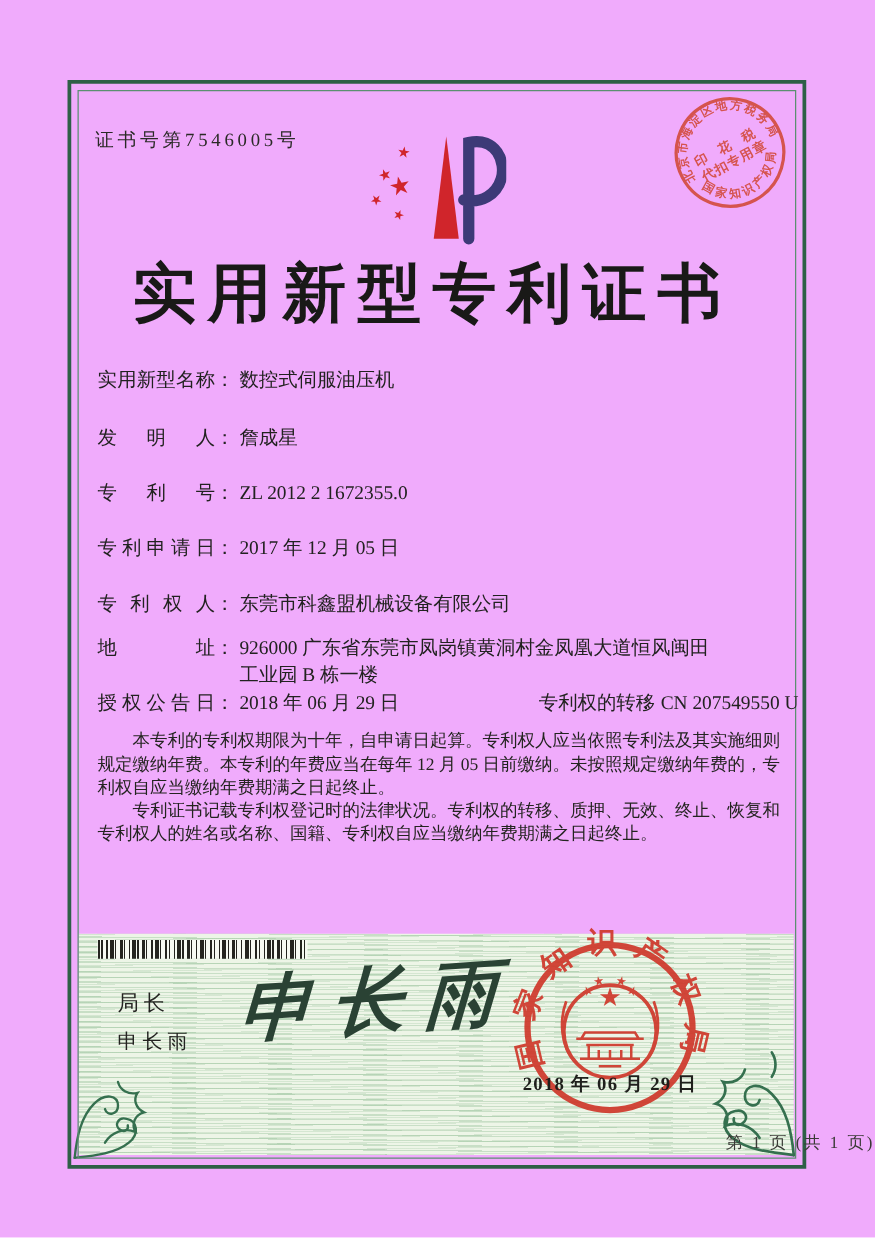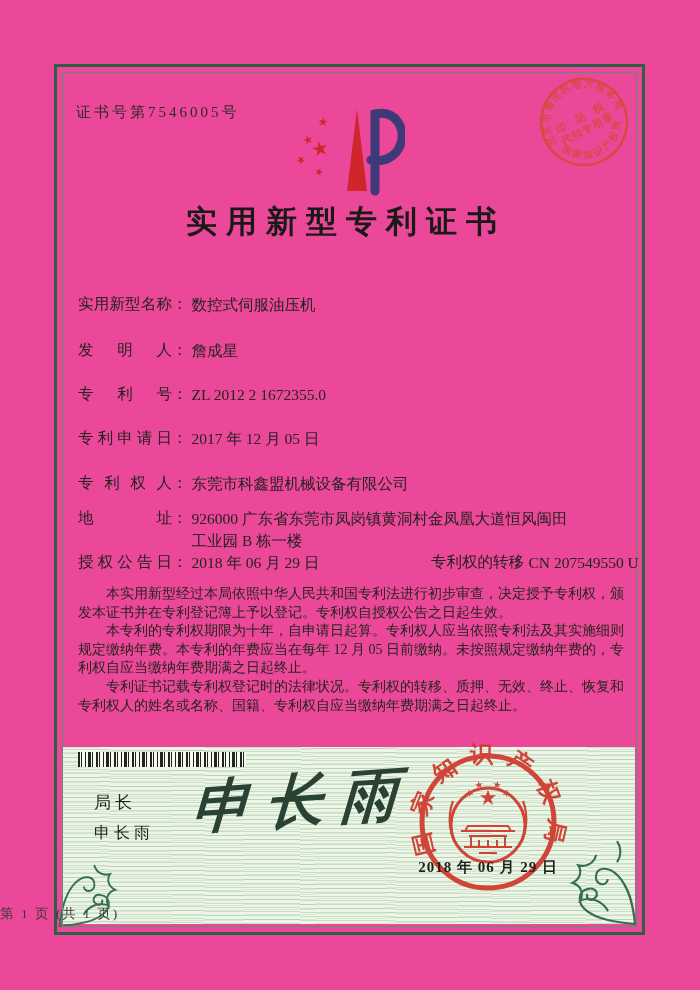--- a/index.html
+++ b/index.html
@@ -1,37 +1,37 @@
 <!DOCTYPE html>
 <html><head>
 <meta charset="utf-8">
 <style>
   html,body{margin:0;padding:0;background:#ffffff;}
   .page{
     position:relative;width:700px;height:990px;overflow:hidden;
-    background:#ec4899;
+    background:#f0abfc;
     font-family:"Liberation Serif","DejaVu Serif",serif;
     color:#23231f;
   }
   .frame-outer{
     position:absolute;left:54px;top:64px;width:585px;height:865px;
     border:3px solid #2e5f47;
   }
   .frame-inner{
     position:absolute;left:62px;top:72px;width:573px;height:853px;
     border:1px solid #5b8f71;
   }
   .cert-no{
     position:absolute;left:76px;top:103px;
     font-size:15px;letter-spacing:3px;color:#2a2a26;
   }
   .logo{position:absolute;left:293px;top:106px;}
   .title{
     position:absolute;left:0;top:201px;width:692px;text-align:center;
-    font-size:31px;font-weight:700;letter-spacing:9px;color:#191917;
+    font-size:51px;font-weight:700;letter-spacing:9px;color:#191917;
   }
   .field-row{position:absolute;left:78px;font-size:15.5px;color:#222220;}
   .f-label{
     display:inline-block;width:94px;vertical-align:top;
     text-align:justify;text-align-last:justify;
   }
   .f-colon{display:inline-block;vertical-align:top;}
   .f-value{display:inline-block;vertical-align:top;margin-left:4px;white-space:pre-line;max-width:450px;line-height:22px;}
   .field-right{position:absolute;left:353px;top:0;font-size:15.5px;white-space:nowrap;}
   .paragraphs{
@@ -63,21 +63,21 @@
     transform:rotate(-4deg) skewX(-7deg);transform-origin:left center;
     font-style:italic;white-space:nowrap;
   }
   .seal{position:absolute;left:403px;top:737px;opacity:0.93;}
   .seal-date{
     position:absolute;left:398px;top:858px;width:180px;text-align:center;
     font-size:15px;letter-spacing:1px;color:#1f1f1c;font-weight:700;
   }
   .tax-stamp{position:absolute;left:534px;top:72px;transform:rotate(-28deg);opacity:0.9;}
   .footer{
-    position:absolute;left:0;top:905px;width:700px;text-align:left;
+    position:absolute;left:0;top:905px;width:700px;text-align:right;
     font-size:13.5px;letter-spacing:2px;color:#3a3a36;
   }
   .ornament{position:absolute;}
 </style>
 </head>
 <body>
 
 <div class="page">
 
   <div class="green-band"></div>
@@ -138,21 +138,20 @@
   <div class="field-row" style="top:508px">
     <span class="f-label">地址</span><span class="f-colon">：</span><span class="f-value">926000 广东省东莞市凤岗镇黄洞村金凤凰大道恒风闽田
 工业园 B 栋一楼</span>
   </div>
   <div class="field-row" style="top:552px;width:548px">
     <span class="f-label">授权公告日</span><span class="f-colon">：</span><span class="f-value">2018 年 06 月 29 日</span>
     <span class="field-right"><span class="f-label" style="width:78px">专利权的转移</span><span class="f-colon">：</span><span class="f-value">CN 207549550 U</span></span>
   </div>
 
   <div class="paragraphs">
-    <p>本实用新型经过本局依照中华人民共和国专利法进行初步审查，决定授予专利权，颁发本证书并在专利登记簿上予以登记。专利权自授权公告之日起生效。</p>
     <p>本专利的专利权期限为十年，自申请日起算。专利权人应当依照专利法及其实施细则规定缴纳年费。本专利的年费应当在每年 12 月 05 日前缴纳。未按照规定缴纳年费的，专利权自应当缴纳年费期满之日起终止。</p>
     <p>专利证书记载专利权登记时的法律状况。专利权的转移、质押、无效、终止、恢复和专利权人的姓名或名称、国籍、专利权自应当缴纳年费期满之日起终止。</p>
   </div>
 
   <div class="barcode"></div>
 
   <div class="signer-title">局长</div>
   <div class="signer-name">申长雨</div>
   <div class="autograph">申长雨</div>
 

